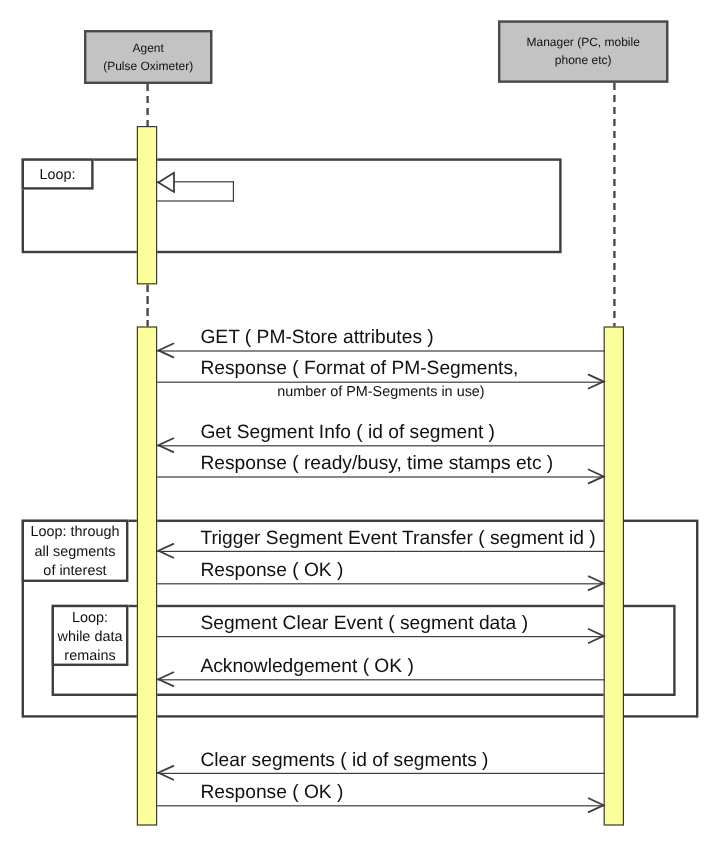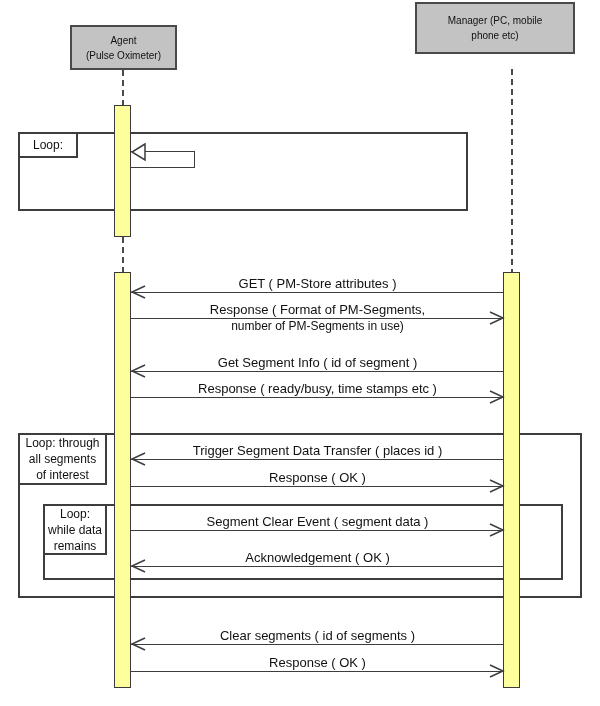--- a/index.html
+++ b/index.html
@@ -60,23 +60,24 @@
     position: absolute;
     left: 131px;
     width: 373px;
     height: 0;
     border-top: 1.5px solid var(--border);
   }
   .msg-label {
     position: absolute;
     left: 0; right: 0;
     bottom: 2px;
-    text-align: center;
-    font-size: 13px;
+    text-align: left;
+    font-size: 16px;
     white-space: nowrap;
+    padding-left: 36px;
   }
   .msg-label2 {
     position: absolute;
     left: 0; right: 0;
     top: 0;
     text-align: center;
     font-size: 12px;
     white-space: nowrap;
   }
   .arrow { position: absolute; top: -8px; }
@@ -172,21 +173,21 @@
   </div>
 
   <div class="msg" style="top:397px;">
     <div class="msg-label">Response ( ready/busy, time stamps etc )</div>
     <svg class="arrow arrow-right" width="16" height="14" viewBox="0 0 16 14">
         <path d="M1 1 L14 7 L1 13" fill="none" stroke="#3D3D3D" stroke-width="1.5"></path>
       </svg>
   </div>
 
   <div class="msg" style="top:459px;">
-    <div class="msg-label">Trigger Segment Data Transfer ( places id )</div>
+    <div class="msg-label">Trigger Segment Event Transfer ( segment id )</div>
     <svg class="arrow arrow-left" width="16" height="14" viewBox="0 0 16 14">
         <path d="M15 1 L2 7 L15 13" fill="none" stroke="#3D3D3D" stroke-width="1.5"></path>
       </svg>
   </div>
 
   <div class="msg" style="top:486px;">
     <div class="msg-label">Response ( OK )</div>
     <svg class="arrow arrow-right" width="16" height="14" viewBox="0 0 16 14">
         <path d="M1 1 L14 7 L1 13" fill="none" stroke="#3D3D3D" stroke-width="1.5"></path>
       </svg>
@@ -215,16 +216,16 @@
 
   <div class="msg" style="top:671px;">
     <div class="msg-label">Response ( OK )</div>
     <svg class="arrow arrow-right" width="16" height="14" viewBox="0 0 16 14">
         <path d="M1 1 L14 7 L1 13" fill="none" stroke="#3D3D3D" stroke-width="1.5"></path>
       </svg>
   </div>
 
   <div class="actor" style="left:70px; top:25px; width:107px; height:45px;">Agent
 (Pulse Oximeter)</div>
-  <div class="actor" style="left:415px; top:2px; width:160px; height:52px;">Manager (PC, mobile
+  <div class="actor" style="left:415px; top:17px; width:142px; height:52px;">Manager (PC, mobile
 phone etc)</div>
 
 </div>
 
 </body></html>

